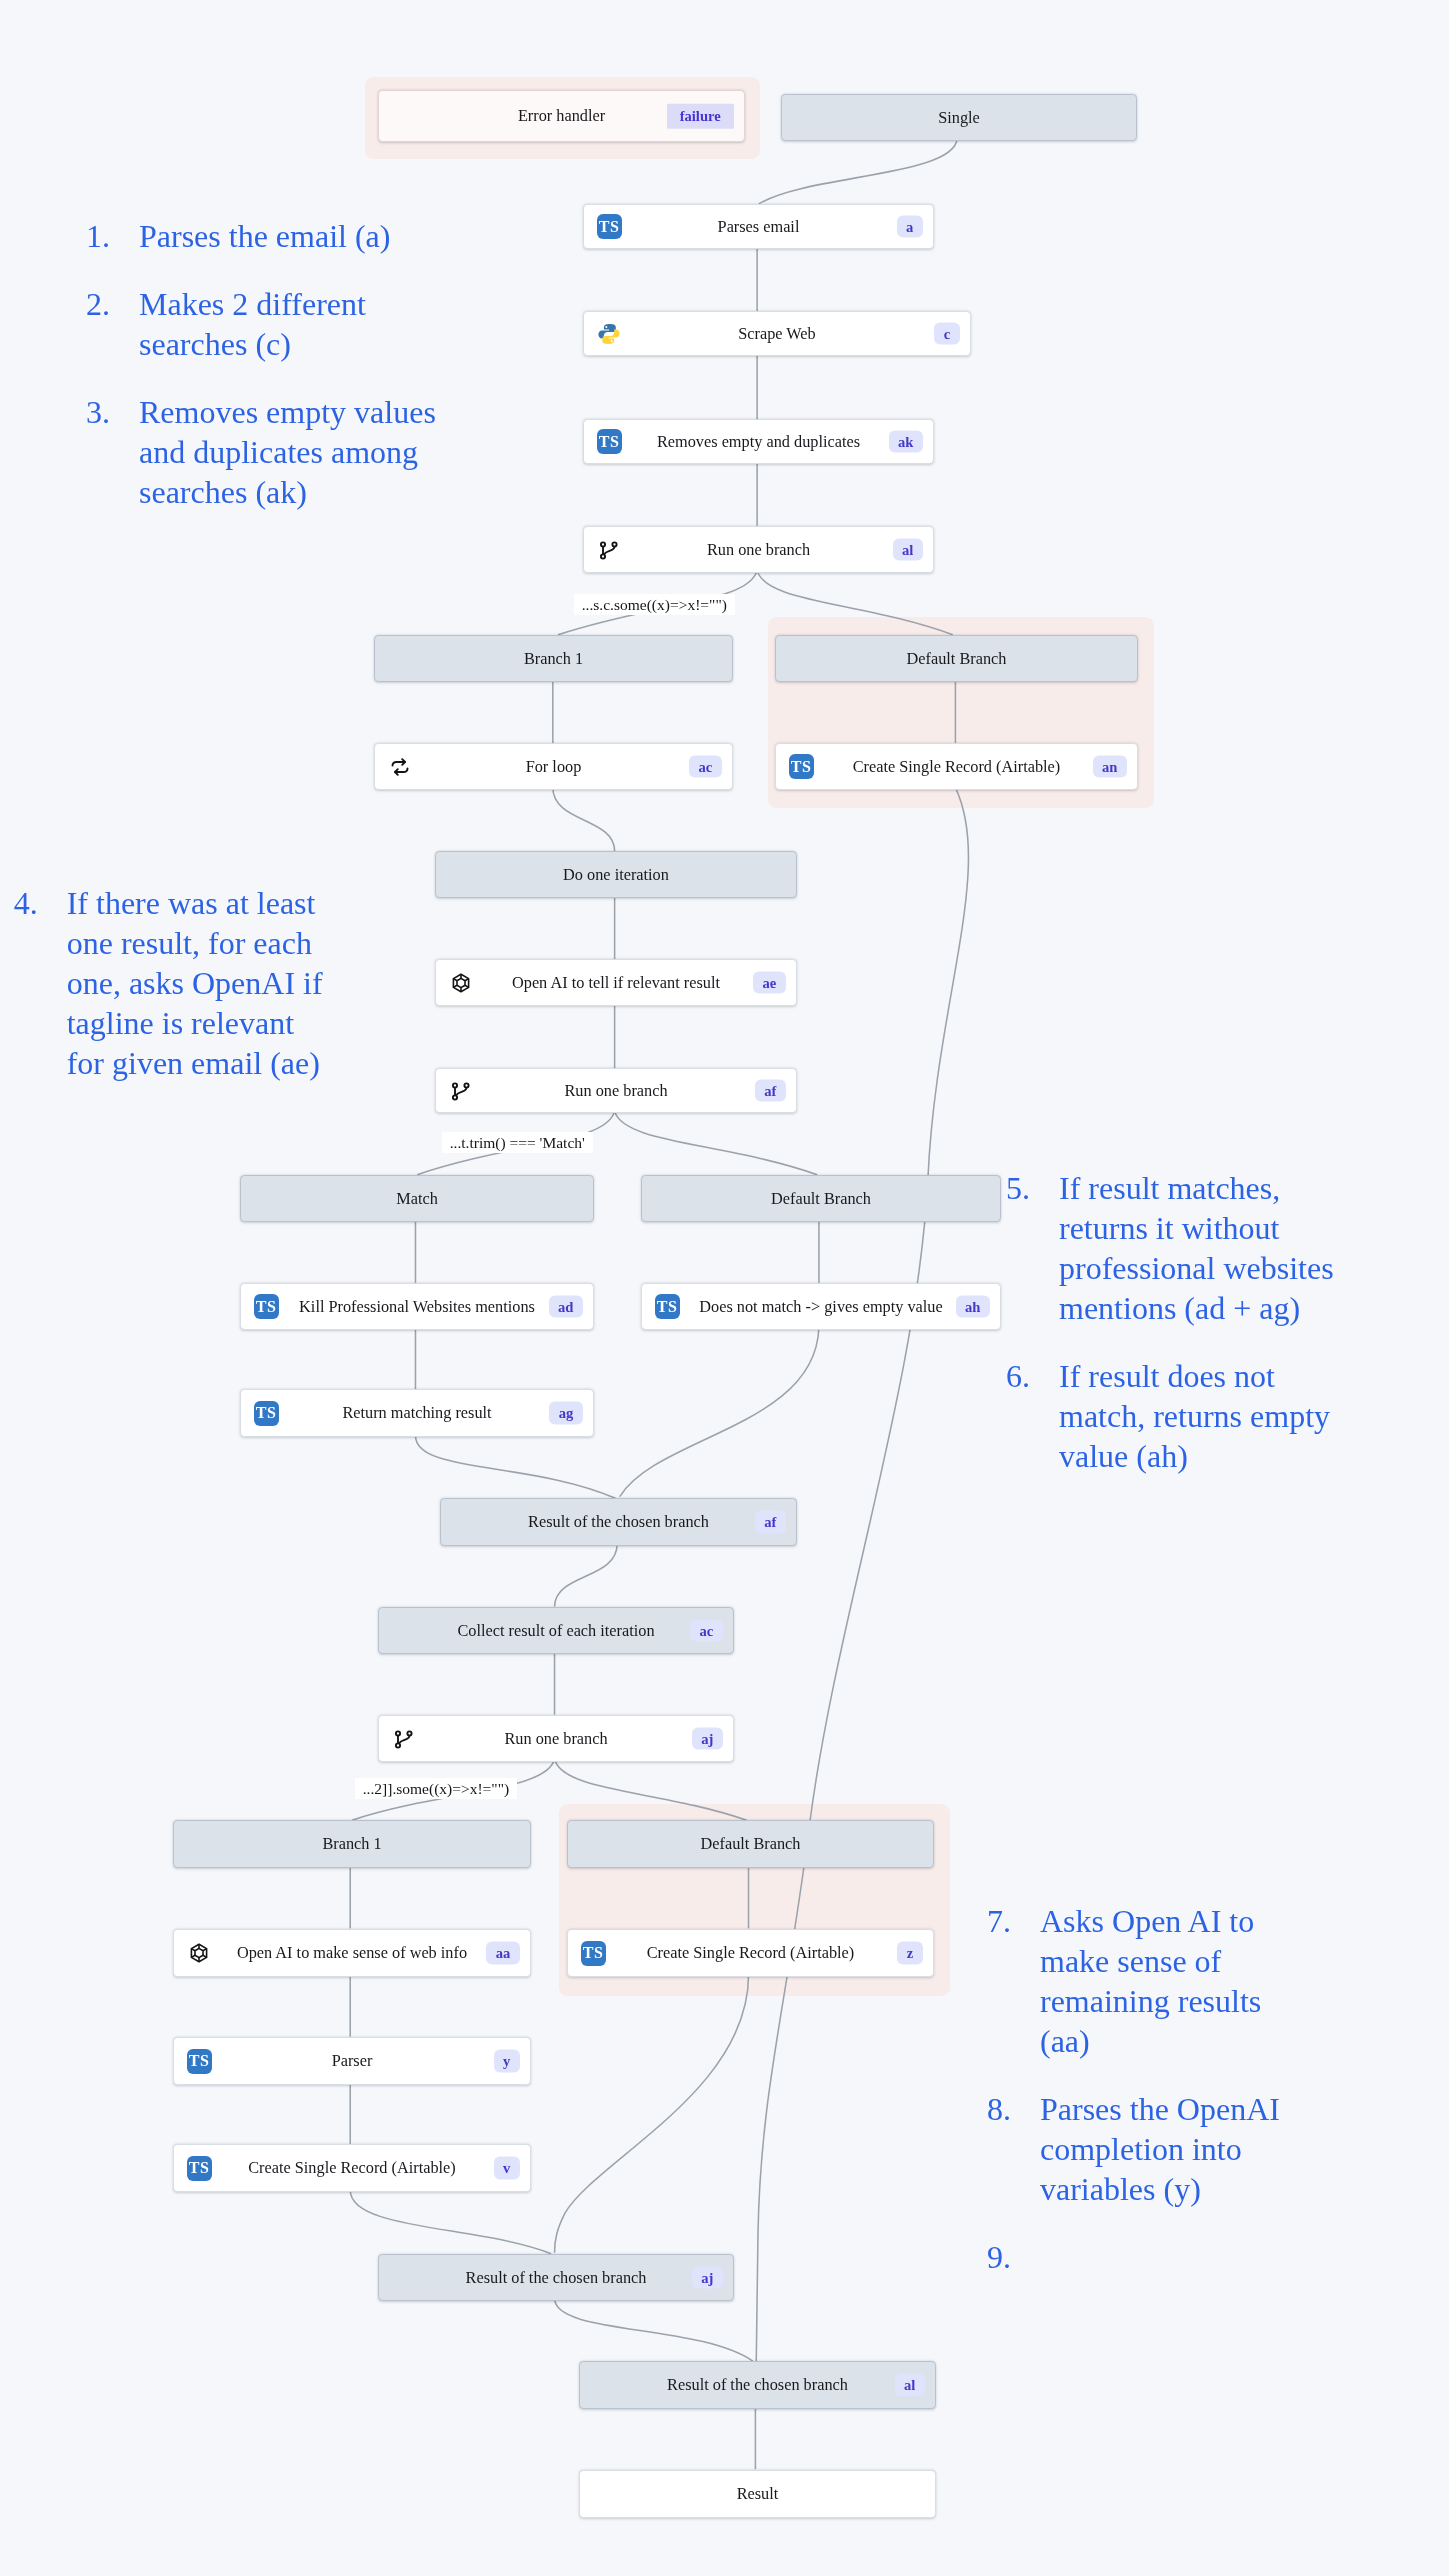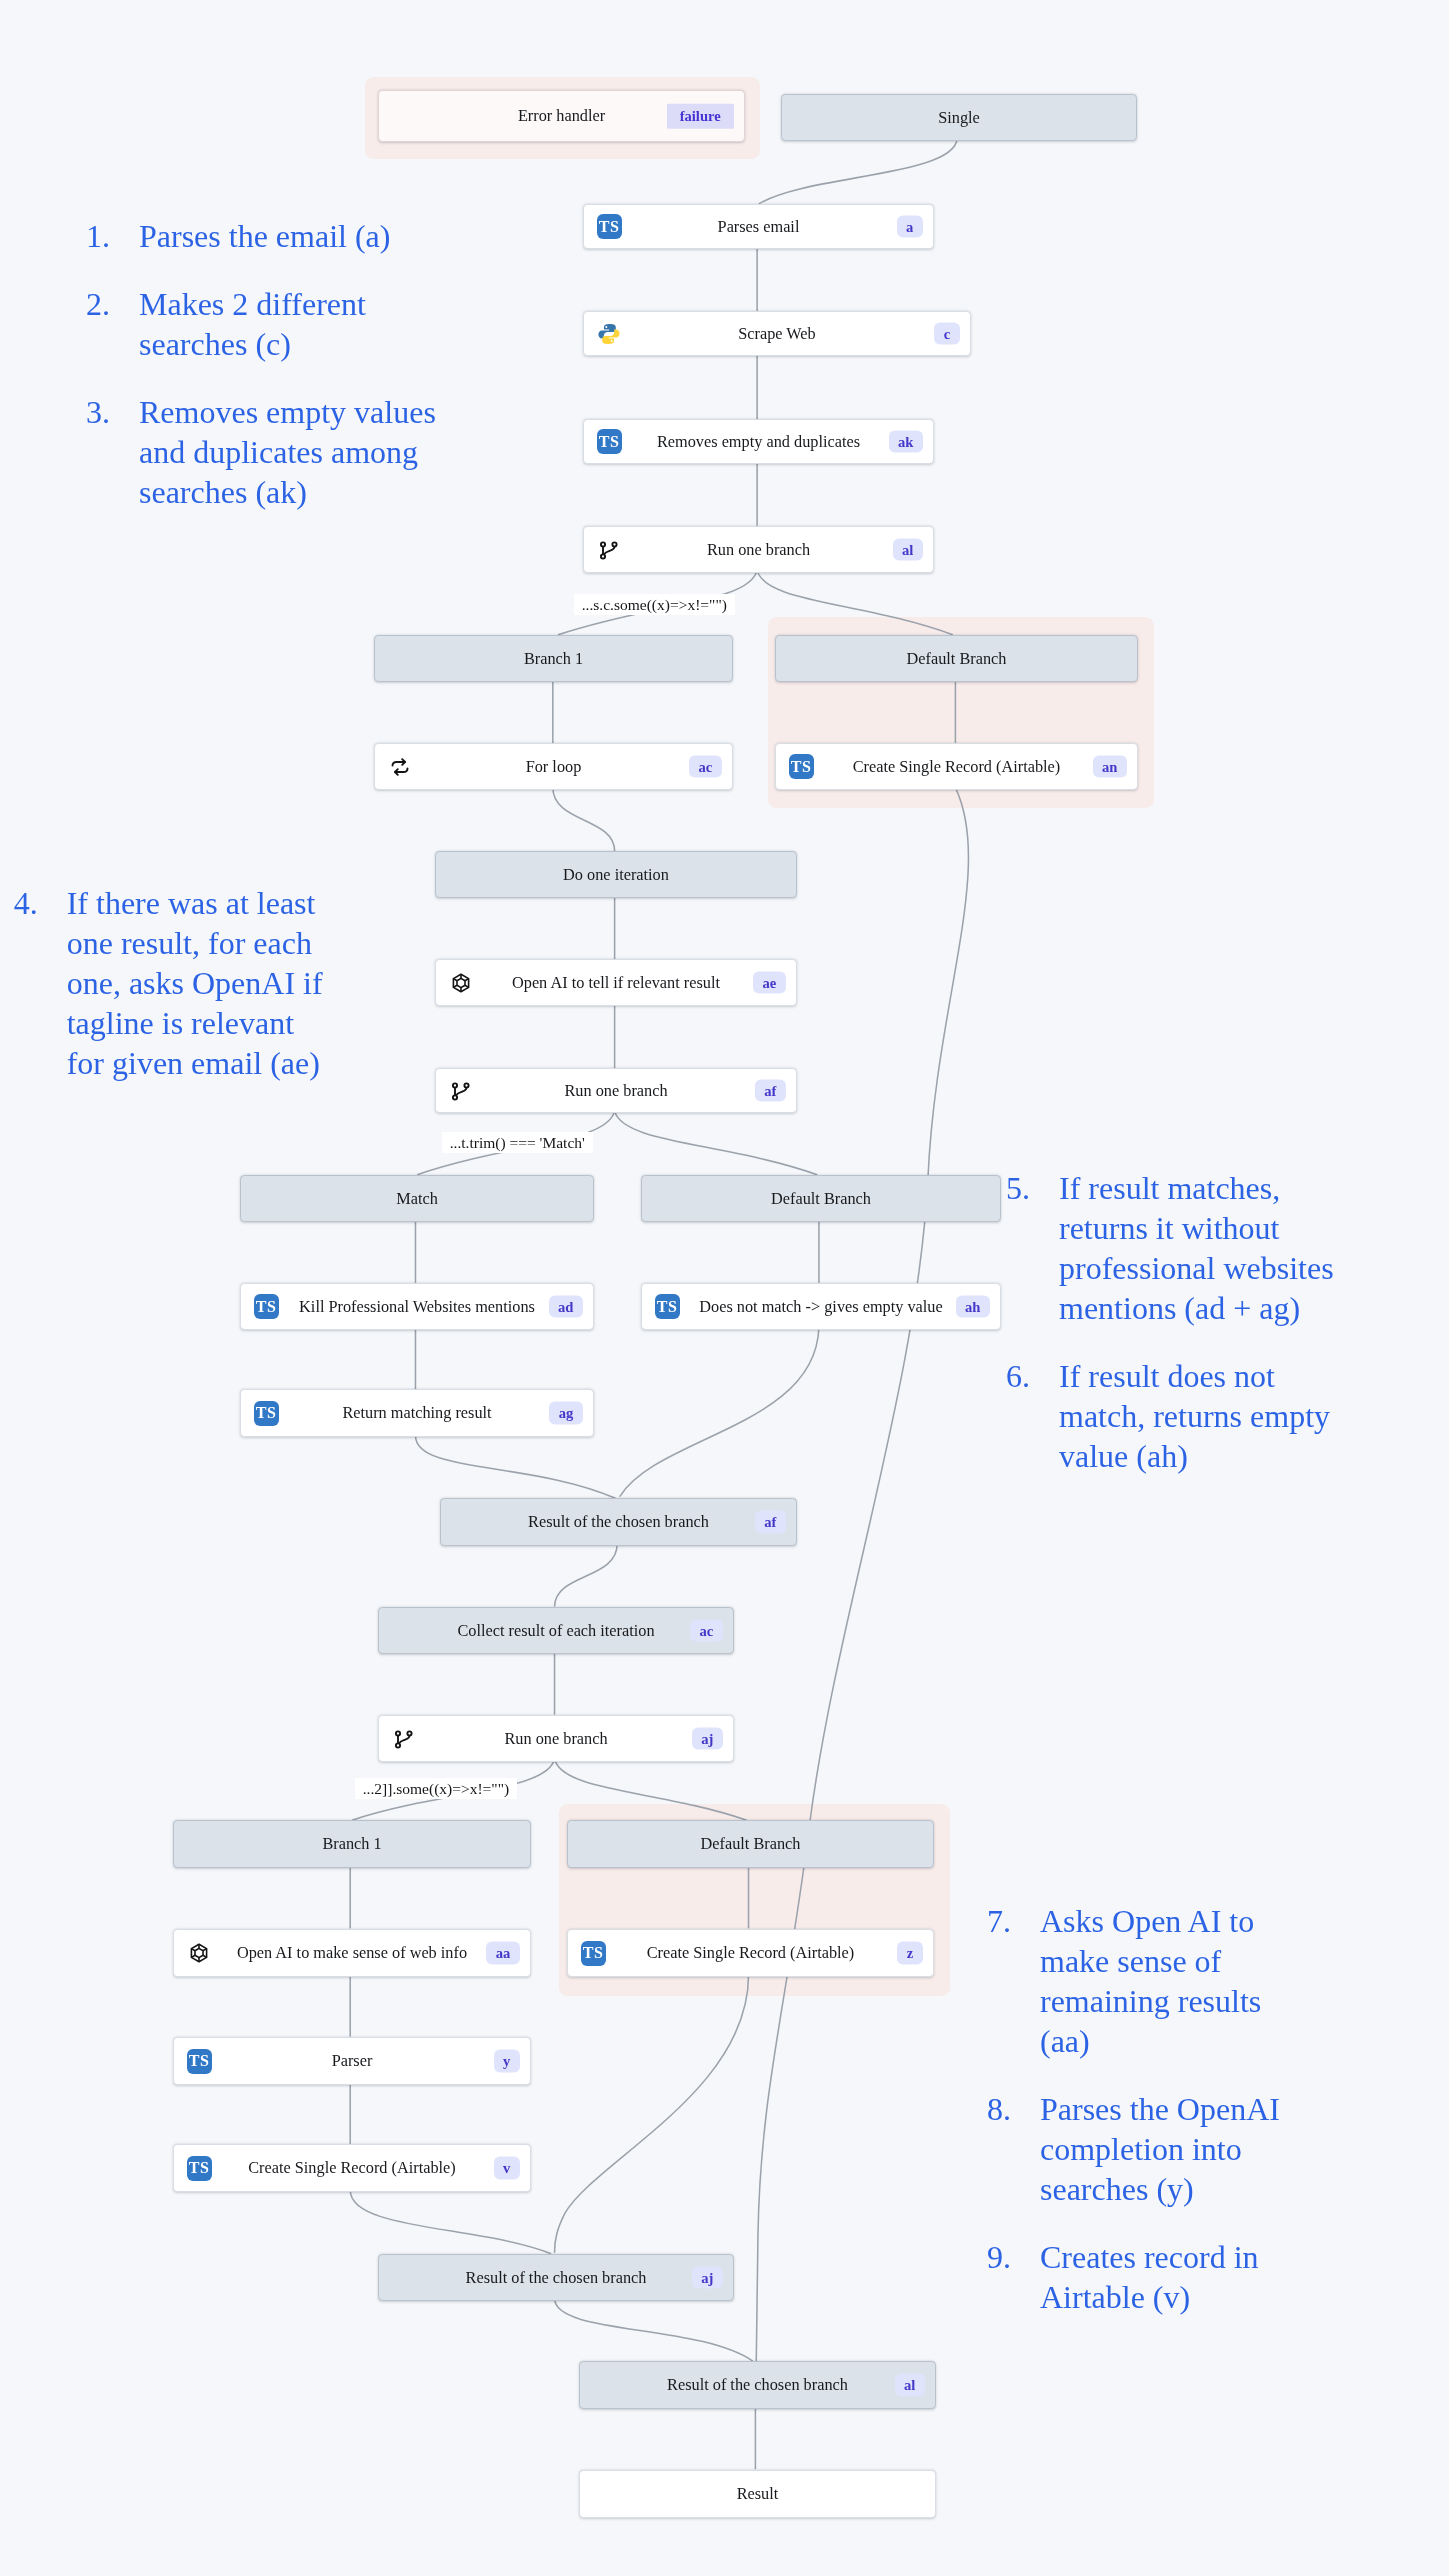--- a/index.html
+++ b/index.html
@@ -328,25 +328,21 @@
           <div class="note-line">make sense of</div>
           <div class="note-line">remaining results</div>
           <div class="note-line">(aa)</div>
         </div>
       </div>
       <div class="note-item">
         <div class="note-num">8.</div>
         <div>
           <div class="note-line">Parses the OpenAI</div>
           <div class="note-line">completion into</div>
-          <div class="note-line">searches (y)</div>
+          <div class="note-line">variables (y)</div>
         </div>
       </div>
       <div class="note-item">
         <div class="note-num">9.</div>
-        <div>
-          <div class="note-line">Creates record in</div>
-          <div class="note-line">Airtable (v)</div>
-        </div>
       </div>
     </div>
   </div>
 
 
 </body></html>

